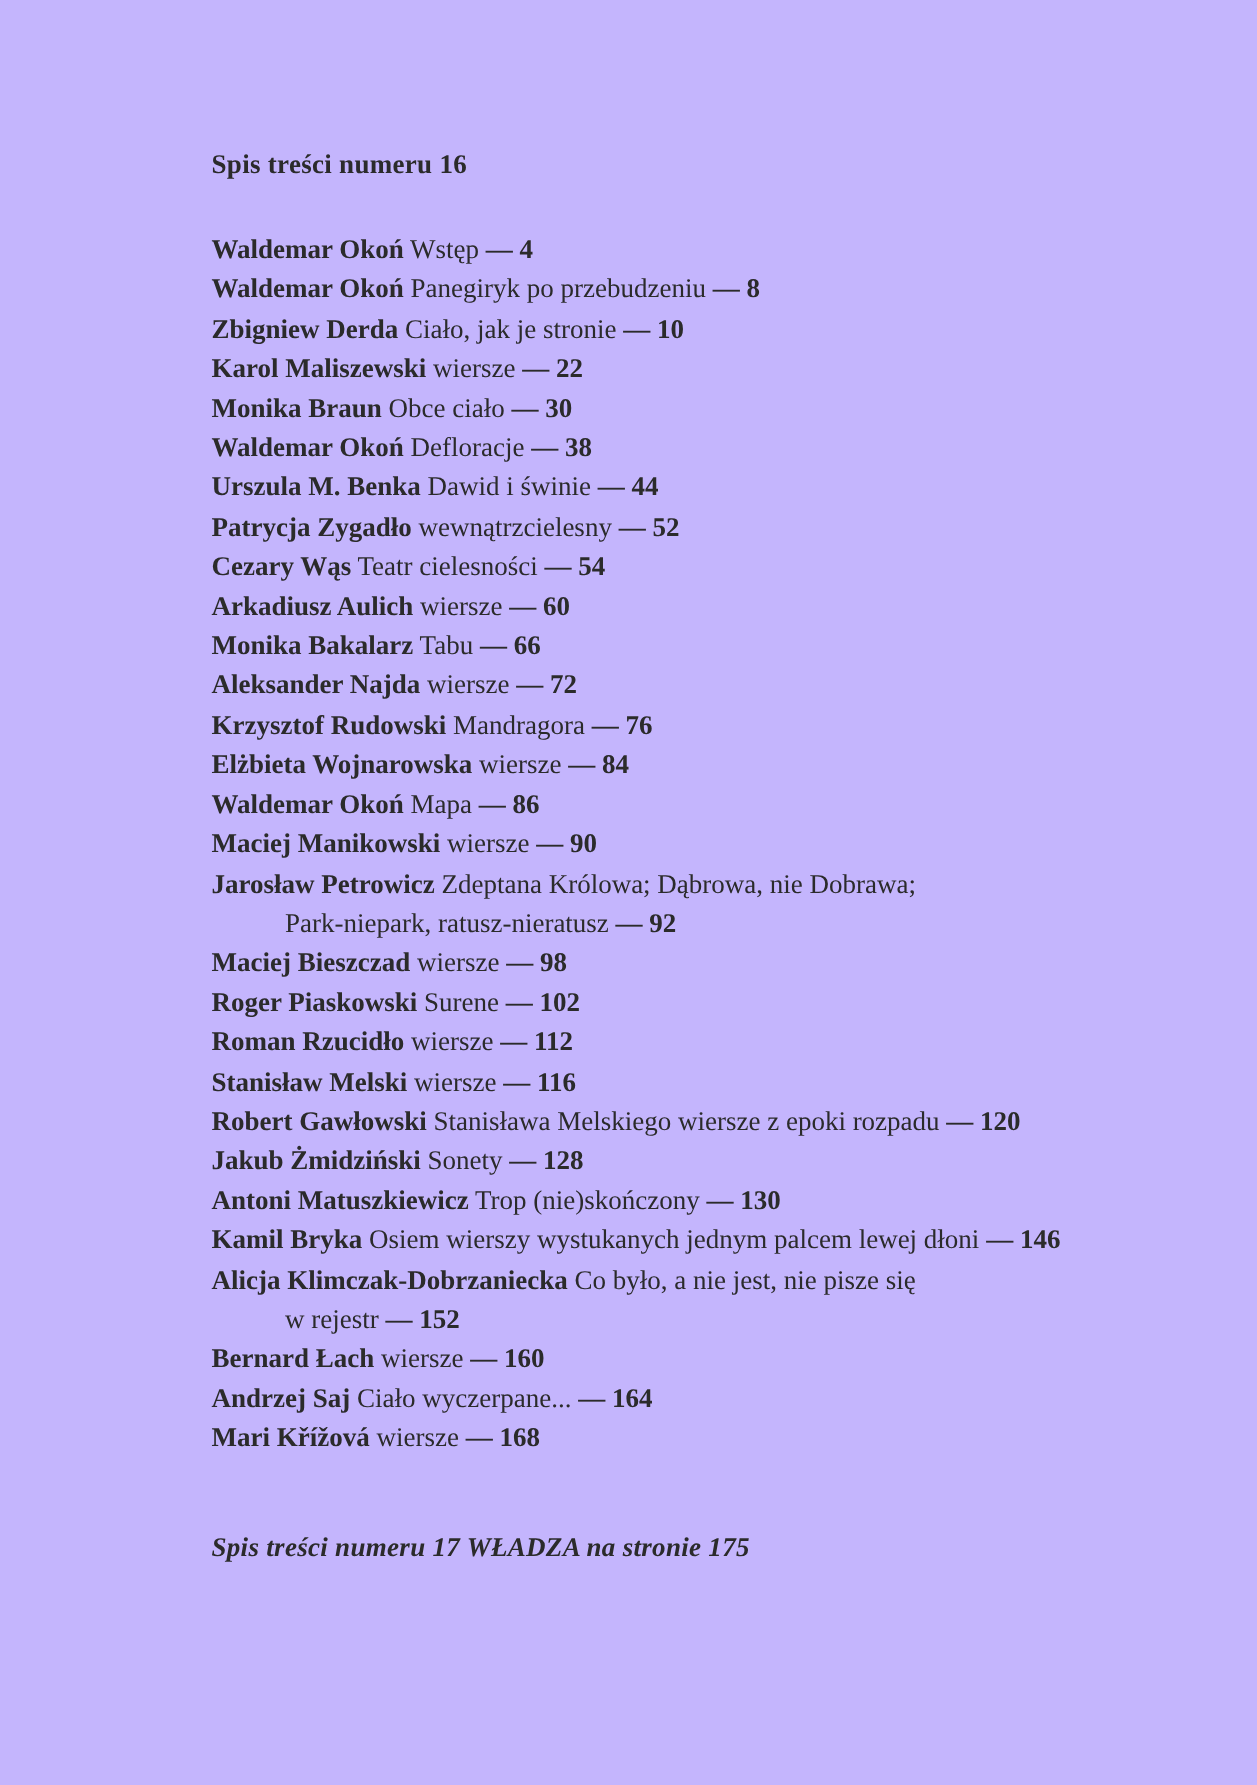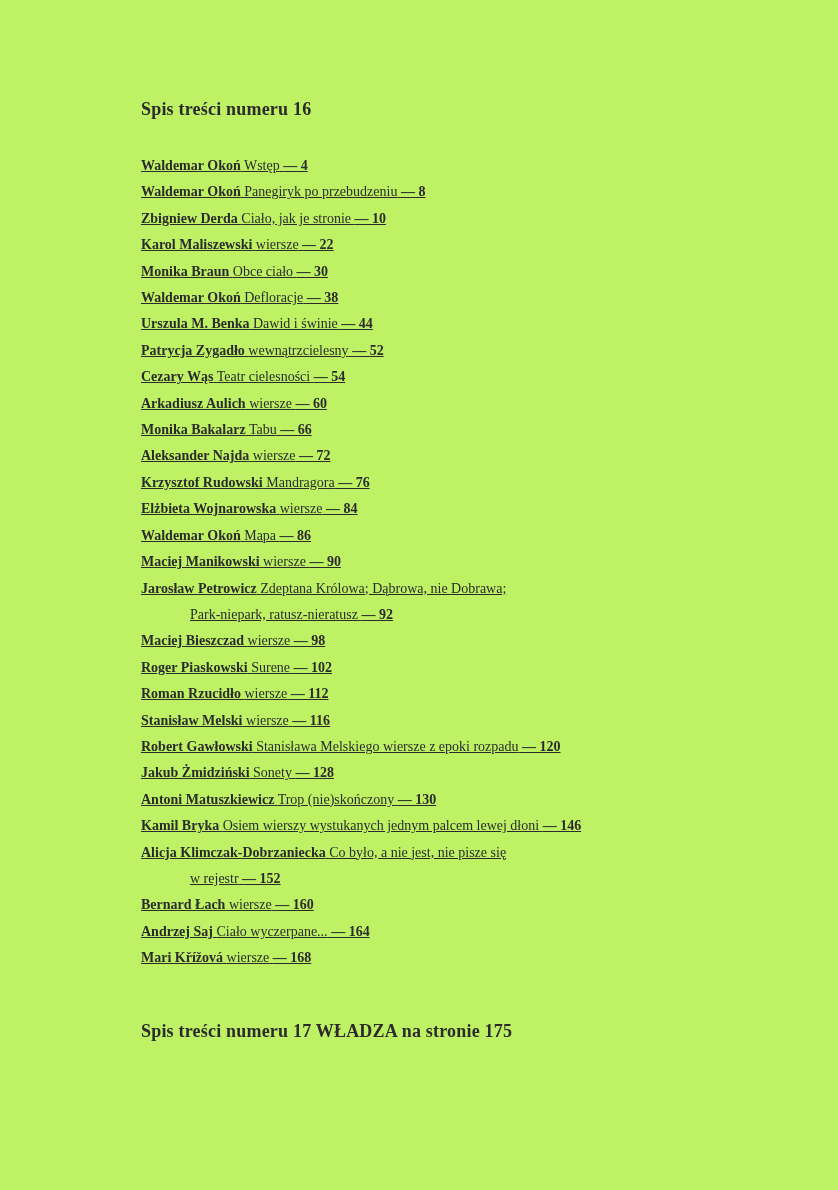--- a/index.html
+++ b/index.html
@@ -1,55 +1,55 @@
 <!DOCTYPE html>
 <html lang="pl"><head>
 <meta charset="utf-8">
 <style>
   html, body { margin: 0; padding: 0; }
   .page {
     position: relative;
     width: 838px;
     height: 1190px;
-    background: #bef264;
+    background: #c4b5fd;
     font-family: "Liberation Serif", "DejaVu Serif", serif;
     color: #2b2b2b;
     overflow: hidden;
   }
   .inner {
     position: absolute;
     left: 141px;
     top: 96px;
     width: 640px;
   }
   .toc-title {
     margin: 0;
     font-size: 18px;
     font-weight: 700;
     line-height: 26px;
     letter-spacing: 0.2px;
   }
   .toc-list { margin-top: 31px; }
   .entry {
-    font-size: 14px;
+    font-size: 18px;
     line-height: 26.4px;
     white-space: nowrap;
-    text-decoration: underline;
   }
   .author   { font-weight: 700; }
   .title    { font-weight: 400; }
   .pageref  { font-weight: 700; }
   .cont     { padding-left: 49px; }
   .toc-footer {
     margin: 46px 0 0 0;
     font-size: 18px;
     font-weight: 700;
     line-height: 26px;
     letter-spacing: 0.2px;
     white-space: nowrap;
+    font-style: italic;
   }
 </style>
 </head>
 <body>
 
 <div class="page">
   <div class="inner">
     <h1 class="toc-title">Spis treści numeru 16</h1>
 
     <div class="toc-list" id="toc-list">

